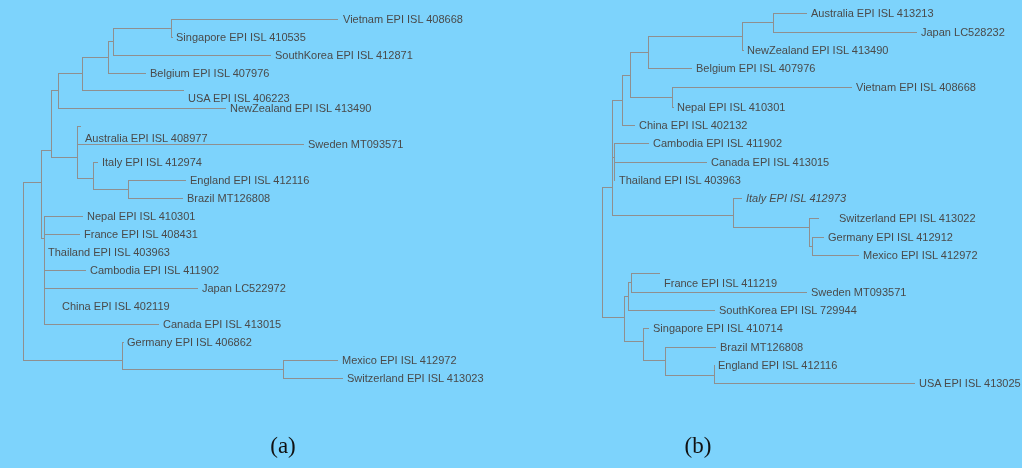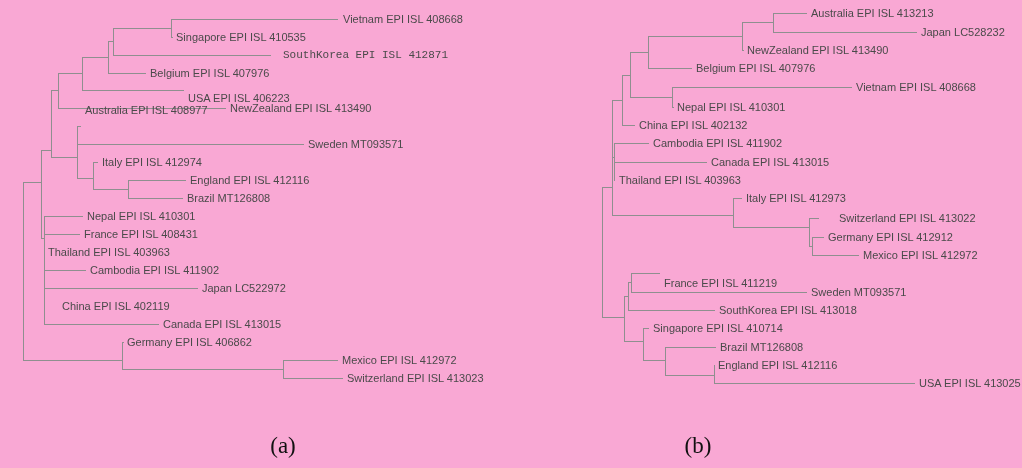--- a/index.html
+++ b/index.html
@@ -1,20 +1,20 @@
 <!DOCTYPE html>
 <html><head>
 <meta charset="utf-8">
 <title>Figure</title>
 <style>
   html,body{margin:0;padding:0;background:#ffffff;}
   .fig{
     position:relative;
     width:1022px;height:468px;
-    background:#f9a8d4;
+    background:#7dd3fc;
     overflow:hidden;
     font-family:"Liberation Sans", sans-serif;
   }
   .tree-svg{
     position:absolute;left:0;top:0;width:1022px;height:420px;
   }
   .labels{position:absolute;left:0;top:0;width:1022px;height:420px;pointer-events:none;}
   .leaf-label{
     position:absolute;
     font-size:11px;
@@ -138,25 +138,25 @@
       <line x1="631" y1="292.5" x2="807" y2="292.5" stroke="#8f8f8f" stroke-width="1"></line>
       <line x1="628" y1="310.5" x2="715" y2="310.5" stroke="#8f8f8f" stroke-width="1"></line>
       <line x1="643" y1="328.5" x2="649" y2="328.5" stroke="#8f8f8f" stroke-width="1"></line>
       <line x1="665" y1="347.5" x2="716" y2="347.5" stroke="#8f8f8f" stroke-width="1"></line>
       <line x1="714" y1="383.5" x2="915" y2="383.5" stroke="#8f8f8f" stroke-width="1"></line>
     </svg>
 
   <div id="labels-a" class="labels">
       <span class="leaf-label" style="left: 343px; top: 13px;">Vietnam EPI ISL 408668</span>
       <span class="leaf-label" style="left: 176px; top: 31px;">Singapore EPI ISL 410535</span>
-      <span class="leaf-label" style="left: 283px; top: 49px; font-family: Liberation Mono, monospace;">SouthKorea EPI ISL 412871</span>
+      <span class="leaf-label" style="left: 275px; top: 49px;">SouthKorea EPI ISL 412871</span>
       <span class="leaf-label" style="left: 150px; top: 67px;">Belgium EPI ISL 407976</span>
       <span class="leaf-label" style="left: 188px; top: 92px;">USA EPI ISL 406223</span>
       <span class="leaf-label" style="left: 230px; top: 102px;">NewZealand EPI ISL 413490</span>
-      <span class="leaf-label" style="left: 85px; top: 104px;">Australia EPI ISL 408977</span>
+      <span class="leaf-label" style="left: 85px; top: 132px;">Australia EPI ISL 408977</span>
       <span class="leaf-label" style="left: 308px; top: 138px;">Sweden MT093571</span>
       <span class="leaf-label" style="left: 102px; top: 156px;">Italy EPI ISL 412974</span>
       <span class="leaf-label" style="left: 190px; top: 174px;">England EPI ISL 412116</span>
       <span class="leaf-label" style="left: 187px; top: 192px;">Brazil MT126808</span>
       <span class="leaf-label" style="left: 87px; top: 210px;">Nepal EPI ISL 410301</span>
       <span class="leaf-label" style="left: 84px; top: 228px;">France EPI ISL 408431</span>
       <span class="leaf-label" style="left: 48px; top: 246px;">Thailand EPI ISL 403963</span>
       <span class="leaf-label" style="left: 90px; top: 264px;">Cambodia EPI ISL 411902</span>
       <span class="leaf-label" style="left: 202px; top: 282px;">Japan LC522972</span>
       <span class="leaf-label" style="left: 62px; top: 300px;">China EPI ISL 402119</span>
@@ -169,27 +169,27 @@
       <span class="leaf-label" style="left: 811px; top: 7px;">Australia EPI ISL 413213</span>
       <span class="leaf-label" style="left: 921px; top: 26px;">Japan LC528232</span>
       <span class="leaf-label" style="left: 747px; top: 44px;">NewZealand EPI ISL 413490</span>
       <span class="leaf-label" style="left: 696px; top: 62px;">Belgium EPI ISL 407976</span>
       <span class="leaf-label" style="left: 856px; top: 81px;">Vietnam EPI ISL 408668</span>
       <span class="leaf-label" style="left: 677px; top: 101px;">Nepal EPI ISL 410301</span>
       <span class="leaf-label" style="left: 639px; top: 119px;">China EPI ISL 402132</span>
       <span class="leaf-label" style="left: 653px; top: 137px;">Cambodia EPI ISL 411902</span>
       <span class="leaf-label" style="left: 711px; top: 156px;">Canada EPI ISL 413015</span>
       <span class="leaf-label" style="left: 619px; top: 174px;">Thailand EPI ISL 403963</span>
-      <span class="leaf-label" style="left: 746px; top: 192px;">Italy EPI ISL 412973</span>
+      <span class="leaf-label" style="left: 746px; top: 192px; font-style: italic;">Italy EPI ISL 412973</span>
       <span class="leaf-label" style="left: 823px; top: 212px; margin-left: 16px;">Switzerland EPI ISL 413022</span>
       <span class="leaf-label" style="left: 828px; top: 231px;">Germany EPI ISL 412912</span>
       <span class="leaf-label" style="left: 863px; top: 249px;">Mexico EPI ISL 412972</span>
       <span class="leaf-label" style="left: 664px; top: 267px; margin-top: 10px;">France EPI ISL 411219</span>
       <span class="leaf-label" style="left: 811px; top: 286px;">Sweden MT093571</span>
-      <span class="leaf-label" style="left: 719px; top: 304px;">SouthKorea EPI ISL 413018</span>
+      <span class="leaf-label" style="left: 719px; top: 304px;">SouthKorea EPI ISL 729944</span>
       <span class="leaf-label" style="left: 653px; top: 322px;">Singapore EPI ISL 410714</span>
       <span class="leaf-label" style="left: 720px; top: 341px;">Brazil MT126808</span>
       <span class="leaf-label" style="left: 718px; top: 359px;">England EPI ISL 412116</span>
       <span class="leaf-label" style="left: 919px; top: 377px;">USA EPI ISL 413025</span>
     </div>
 
   <span class="caption cap-a">(a)</span>
   <span class="caption cap-b">(b)</span>
 </div>
 

